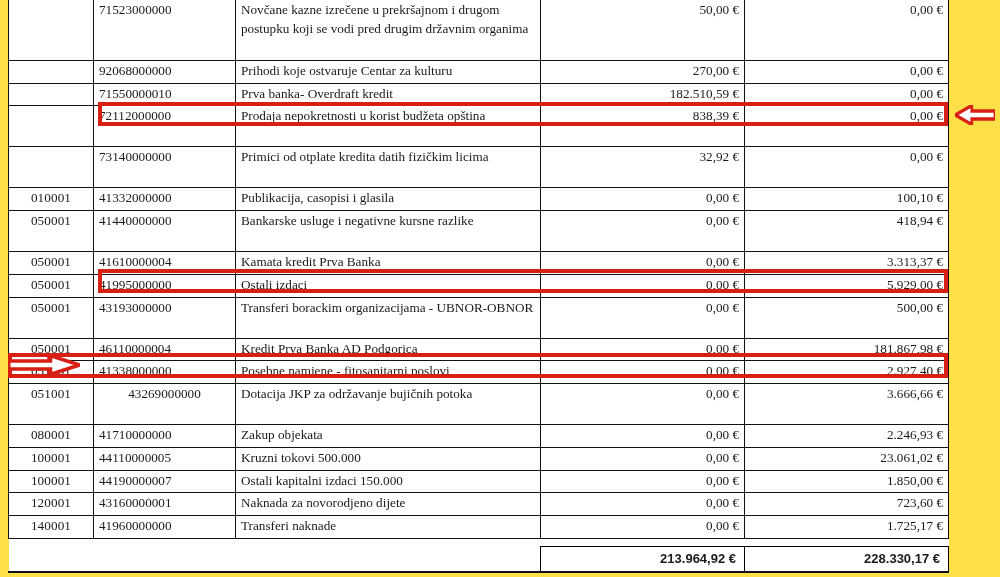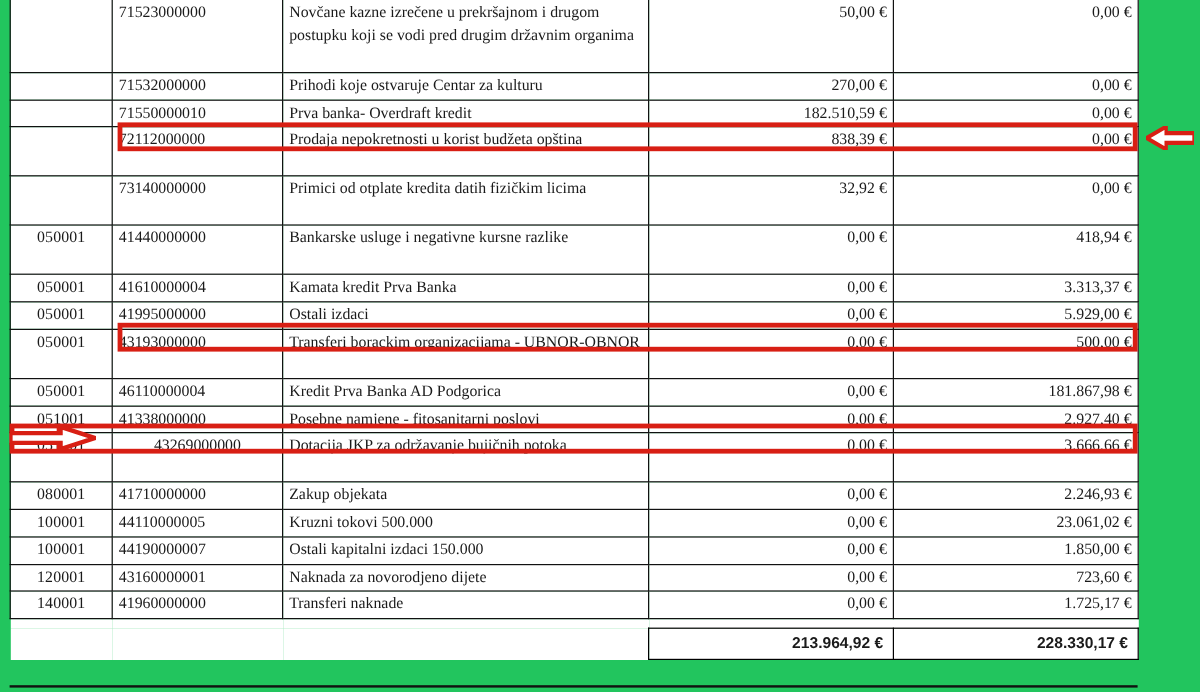--- a/index.html
+++ b/index.html
@@ -13,21 +13,21 @@
     overflow: hidden;
     font-family: "Liberation Serif", "DejaVu Serif", serif;
     color: #1a1a1a;
     position: relative;
   }
 
   #sheet {
     position: relative;
     width: 1000px;
     height: 577px;
-    background: #22c55e;
+    background: #fde047;
   }
 
   
   table.ledger {
     position: absolute;
     left: 8px;
     top: -1px;
     width: 940px;
     border-collapse: collapse;
     table-layout: fixed;
@@ -101,21 +101,21 @@
     <tbody id="rows-body">
         <tr>
           <td class="org" style="height: 57px;"></td>
           <td class="acct" style="height: 57px;">71523000000</td>
           <td class="desc" style="height: 57px; margin-top: 12px;">Novčane kazne izrečene u prekršajnom i drugom postupku koji se vodi pred drugim državnim organima</td>
           <td class="amt" style="height: 57px;">50,00 €</td>
           <td class="amt" style="height: 57px;">0,00 €</td>
         </tr>
         <tr>
           <td class="org" style="height: 17px;"></td>
-          <td class="acct" style="height: 17px;">71532000000</td>
+          <td class="acct" style="height: 17px;">92068000000</td>
           <td class="desc" style="height: 17px;">Prihodi koje ostvaruje Centar za kulturu</td>
           <td class="amt" style="height: 17px;">270,00 €</td>
           <td class="amt" style="height: 17px;">0,00 €</td>
         </tr>
         <tr>
           <td class="org" style="height: 17px;"></td>
           <td class="acct" style="height: 17px;">71550000010</td>
           <td class="desc" style="height: 17px;">Prva banka- Overdraft kredit</td>
           <td class="amt" style="height: 17px;">182.510,59 €</td>
           <td class="amt" style="height: 17px;">0,00 €</td>
@@ -126,20 +126,27 @@
           <td class="desc" style="height: 37px;">Prodaja nepokretnosti u korist budžeta opština</td>
           <td class="amt" style="height: 37px;">838,39 €</td>
           <td class="amt" style="height: 37px;">0,00 €</td>
         </tr>
         <tr>
           <td class="org" style="height: 37px;"></td>
           <td class="acct" style="height: 37px;">73140000000</td>
           <td class="desc" style="height: 37px;">Primici od otplate kredita datih fizičkim licima</td>
           <td class="amt" style="height: 37px;">32,92 €</td>
           <td class="amt" style="height: 37px;">0,00 €</td>
+        </tr>
+        <tr>
+          <td class="org" style="height: 17px;">010001</td>
+          <td class="acct" style="height: 17px;">41332000000</td>
+          <td class="desc" style="height: 17px;">Publikacija, casopisi i glasila</td>
+          <td class="amt" style="height: 17px;">0,00 €</td>
+          <td class="amt" style="height: 17px;">100,10 €</td>
         </tr>
         <tr>
           <td class="org" style="height: 37px;">050001</td>
           <td class="acct" style="height: 37px;">41440000000</td>
           <td class="desc" style="height: 37px;">Bankarske usluge i negativne kursne razlike</td>
           <td class="amt" style="height: 37px;">0,00 €</td>
           <td class="amt" style="height: 37px;">418,94 €</td>
         </tr>
         <tr>
           <td class="org" style="height: 17px;">050001</td>

